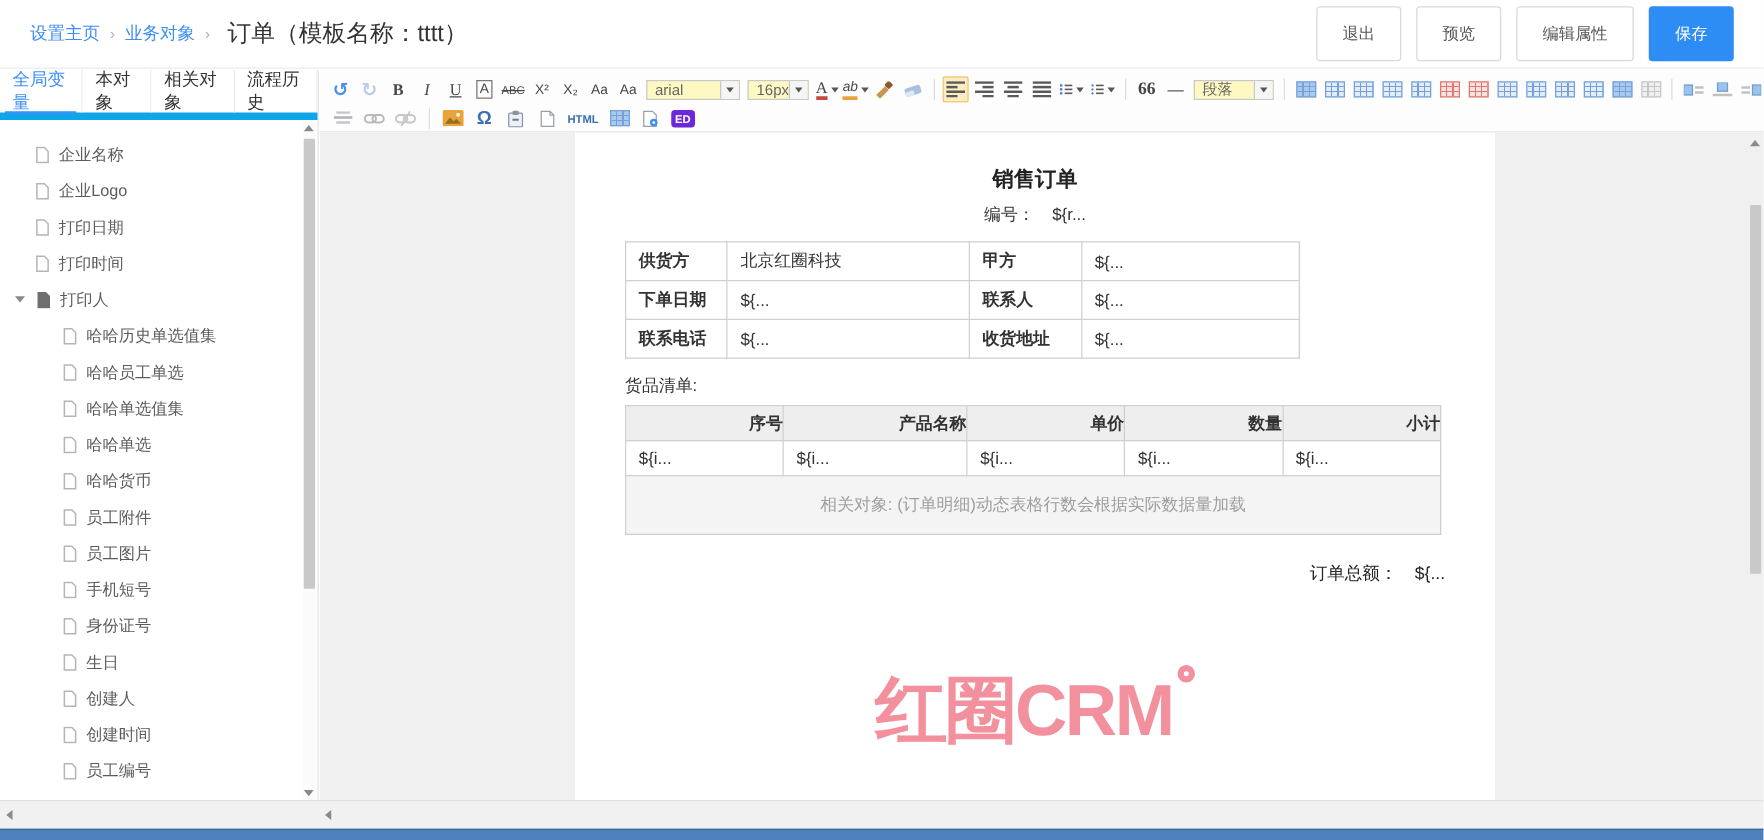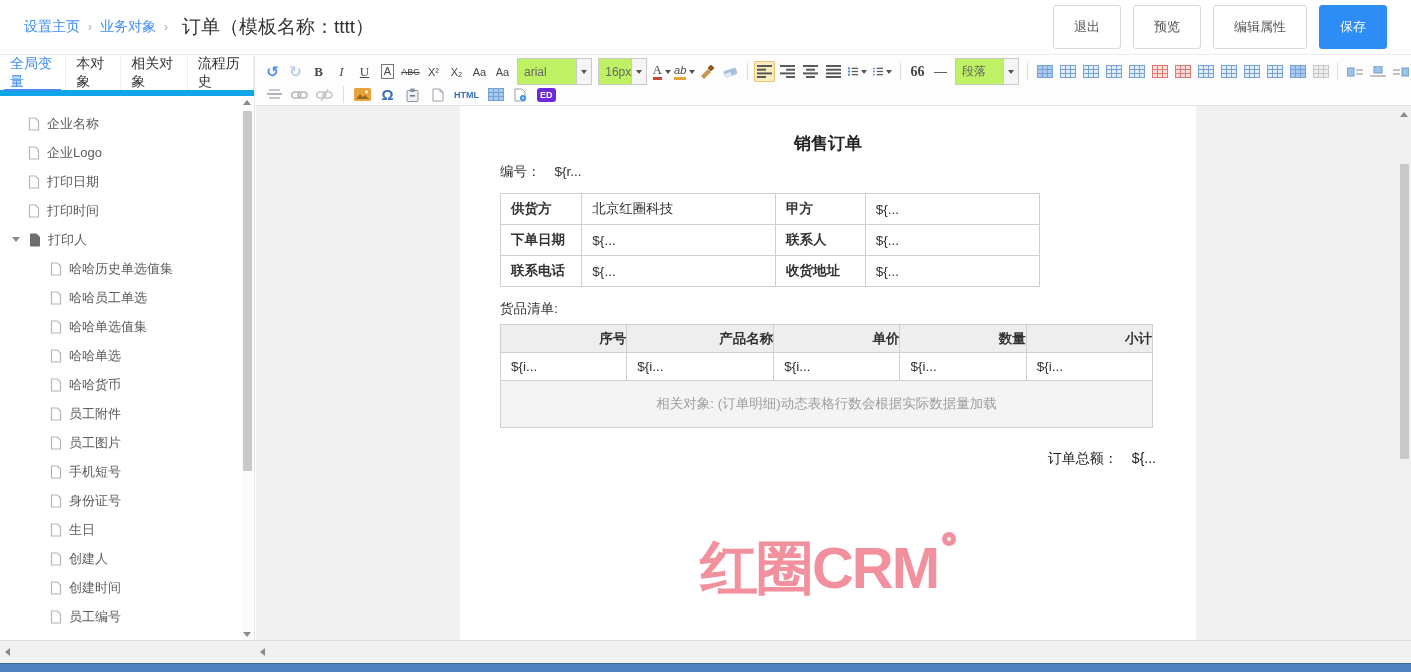--- a/index.html
+++ b/index.html
@@ -47,21 +47,21 @@
   .tb.active { background:#fcecc0; box-shadow:inset 0 0 0 1px #e7c271; }
   .tb.blue { color:#4a8ef0; font-weight:bold; font-size:15px; }
   .tb.pale { color:#b9cdea; font-weight:bold; font-size:15px; }
   .tb.b { font-weight:bold; font-family:"Liberation Serif",serif; }
   .tb.i { font-style:italic; font-family:"Liberation Serif",serif; }
   .tb.u { text-decoration:underline; font-family:"Liberation Serif",serif; }
   .tb.frame span { border:1px solid #777; padding:0 2px; font-size:11px; line-height:13px; }
   .tb.strike { text-decoration:line-through; font-size:9px; letter-spacing:0; }
   .tb.small { font-size:11px; }
   .sep { width:1px; height:17px; background:#ddd; margin:0 4px; flex:0 0 aupx; }
-  .sel { display:flex; align-items:center; height:27px; border:1px solid #c9c9c9; background:#bef264; font-size:12px; color:#666; padding-left:6px; cursor:pointer; margin:0 2px; }
+  .sel { display:flex; align-items:center; height:16px; border:1px solid #c9c9c9; background:#fef9c3; font-size:12px; color:#666; padding-left:6px; cursor:pointer; margin:0 2px; }
   .sel .car { margin-left:auto; width:15px; height:100%; border-left:1px solid #c9c9c9; display:flex; align-items:center; justify-content:center; background:#f5f5f5; }
   .sel .car .tri-down { border-top-color:#555; border-left-width:3px; border-right-width:3px; border-top-width:4px; }
   .w95 { width:96px; } .w58 { width:60px; } .w80 { width:82px; }
   .mini-car { width:0; height:0; border-left:3px solid transparent; border-right:3px solid transparent; border-top:4px solid #555; margin-left:3px; }
   .colA { border-bottom:3px solid #c8473e; line-height:14px; font-family:"Liberation Serif",serif; font-size:13px; }
   .colab { border-bottom:3px solid #e8a33d; line-height:13px; font-size:11px; font-style:italic; }
   .q66 { font-weight:bold; font-family:"Liberation Serif",serif; font-size:14px; color:#444; }
   .gico { width:16px; height:13px; border:1px solid #76a1d6; background-color:#e3edfa;
           background-image:repeating-linear-gradient(to right,transparent 0 4px,#76a1d6 4px 5px),
                            repeating-linear-gradient(to bottom,transparent 0 3px,#76a1d6 3px 4px); }
@@ -73,21 +73,21 @@
           background-image:repeating-linear-gradient(to right,transparent 0 4px,#c6c6c6 4px 5px),
                            repeating-linear-gradient(to bottom,transparent 0 3px,#c6c6c6 3px 4px); }
   .htmlt { font-size:9px; font-weight:bold; color:#3b6fb5; letter-spacing:0; }
   .omega { color:#3b6fb5; font-size:15px; font-weight:bold; }
   .edbadge { background:#6d28d9; color:#fff; font-size:9px; font-weight:bold; border-radius:3px; padding:2px 3px; line-height:10px; }
 
   
   .canvas { position:absolute; top:50px; left:0; right:0; bottom:0; background:#f0f0f0; overflow:hidden; }
   .page { position:absolute; left:204px; top:0; width:736px; bottom:-20px; background:#fff; padding:26px 40px 0 40px; }
   .doc-title { text-align:center; font-size:17px; font-weight:bold; color:#222; }
-  .num-line { margin-top:8px; text-align:left; font-size:13.5px; color:#333; }
+  .num-line { margin-top:8px; text-align:center; font-size:13.5px; color:#333; }
   .num-line .val { margin-left:14px; }
   table { border-collapse:collapse; }
   .t1 { margin-top:12px; width:540px; font-size:13.5px; }
   .t1 td { border:1px solid #cfcfcf; height:31px; padding:0 10px; color:#333; }
   .t1 td.k { font-weight:bold; }
   .items-label { margin-top:13px; font-size:13.5px; color:#333; }
   .t2 { margin-top:6px; width:653px; font-size:13.5px; }
   .t2 th { border:1px solid #cfcfcf; background:#eeeeee; height:28px; font-weight:bold; text-align:right; color:#333; }
   .t2 td { border:1px solid #cfcfcf; height:28px; padding:0 10px; color:#333; }
   .t2 td.note { height:47px; background:#f4f4f4; text-align:center; color:#9e9e9e; }

